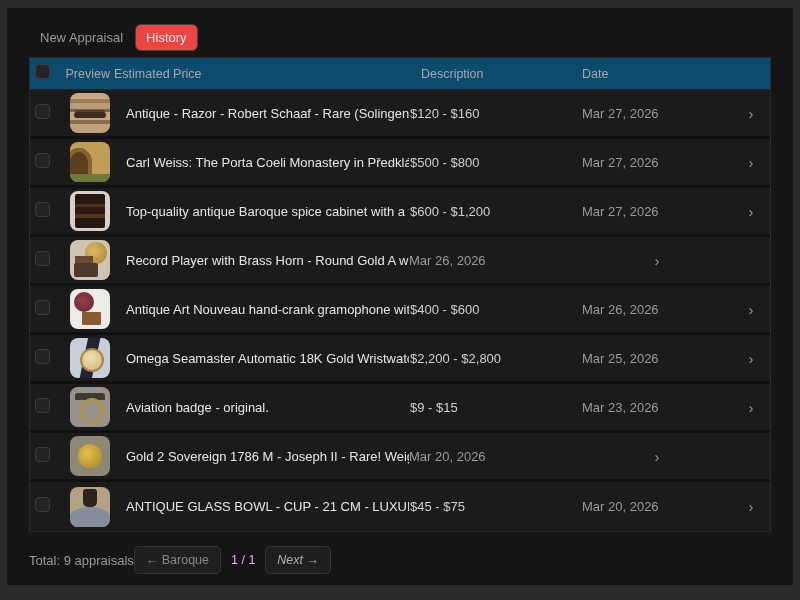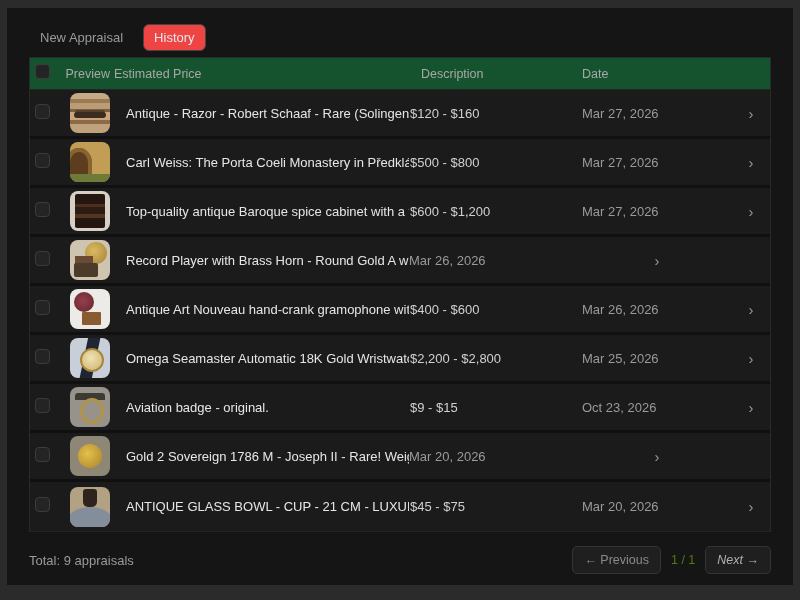--- a/index.html
+++ b/index.html
@@ -10,32 +10,32 @@
     padding:8px 7px 15px 7px;
   }
   .page {
     width:100%; height:100%;
     background:#151515;
     display:flex; flex-direction:column;
     padding:16px 22px 0 22px;
   }
 
   
-  .tabbar { display:flex; align-items:center; gap:9px; height:26px; flex:0 0 auto; }
+  .tabbar { display:flex; align-items:center; gap:1px; height:26px; flex:0 0 auto; }
   .tab {
     font-size:13px; color:#9a9a9a; padding:5px 10px; border-radius:6px;
     border:1px solid transparent; cursor:pointer; white-space:nowrap;
   }
   .tab.active { background:#ef4444; border-color:#444; color:#e8e8e8; }
 
   
   .table {
     margin-top:7px; flex:0 0 auto;
     border:1px solid #2a2a2a; border-bottom:1px solid #242424;
-    background:#14532d;
+    background:#0c4a6e;
   }
   .trow {
     display:grid;
     grid-template-columns:34px 50px 1fr 173px 150px 38px;
     align-items:center;
   }
   .thead { height:32px; border-bottom:1px solid #242424; }
   .thead .hlabel { font-size:12.5px; color:#a8a8a8; }
   .h-preview { text-align:right; padding-right:4px; }
   .h-desc, .cell-desc { padding-left:12px; }
@@ -87,30 +87,30 @@
   .thumb-coin { background:#8e8776; }
   .thumb-coin::after { left:8px; top:8px; width:24px; height:24px; border-radius:50%; background:radial-gradient(circle at 40% 40%,#e3c04c,#ab8328); }
 
   .thumb-bowl { background:#b3a183; }
   .thumb-bowl::before { left:13px; top:2px; width:14px; height:18px; background:#2e241c; border-radius:3px 3px 5px 5px; }
   .thumb-bowl::after { left:-2px; top:20px; width:44px; height:26px; background:#848d9a; border-radius:50% 50% 0 0; }
 
   
   .footer {
     flex:0 0 auto; margin-top:12px;
-    display:flex; align-items:center; justify-content:space-between; height:32px;
+    display:flex; align-items:center; height:32px;
   }
   .total { font-size:13px; color:#9a9a9a; }
   .pager { display:flex; align-items:center; gap:10px; }
   .pbtn {
     font-size:12.5px; color:#8a8a8a; background:#1f1f1f;
     border:1px solid #343434; border-radius:5px; padding:6px 11px; cursor:pointer; white-space:nowrap;
   }
   .pbtn.next { color:#b0b0b0;font-style:italic; }
-  .pageind { font-size:12.5px; color:#4d7c0f; }
+  .pageind { font-size:12.5px; color:#f0abfc; }
 </style>
 </head>
 <body>
 
 <div class="page">
 
   <div class="tabbar">
     <div class="tab">New Appraisal</div>
     <div class="tab active">History</div>
   </div>
@@ -191,21 +191,21 @@
       <span class="chev">›</span>
     </div>
 
     <div class="trow row">
       <span><span class="cb"></span></span>
       <span class="thumb-wrap">
           <span class="thumb thumb-badge"></span>
         </span>
       <span class="cell-desc">Aviation badge - original.</span>
       <span class="cell-price">$9 - $15</span>
-      <span class="cell-date">Oct 23, 2026</span>
+      <span class="cell-date">Mar 23, 2026</span>
       <span class="chev">›</span>
     </div>
 
     <div class="trow row">
       <span><span class="cb"></span></span>
       <span class="thumb-wrap">
           <span class="thumb thumb-coin"></span>
         </span>
       <span class="cell-desc">Gold 2 Sovereign 1786 M - Joseph II - Rare! Weight: 9.99 …</span>
       <span class="cell-date">Mar 20, 2026</span>
@@ -221,19 +221,19 @@
       <span class="cell-price">$45 - $75</span>
       <span class="cell-date">Mar 20, 2026</span>
       <span class="chev">›</span>
     </div>
 
   </div>
 
   <div class="footer">
     <span class="total">Total: 9 appraisals</span>
     <div class="pager">
-      <button class="pbtn">← Previous</button>
+      <button class="pbtn">← Baroque</button>
       <span class="pageind">1 / 1</span>
       <button class="pbtn next">Next →</button>
     </div>
   </div>
 
 </div>
 
 </body></html>

